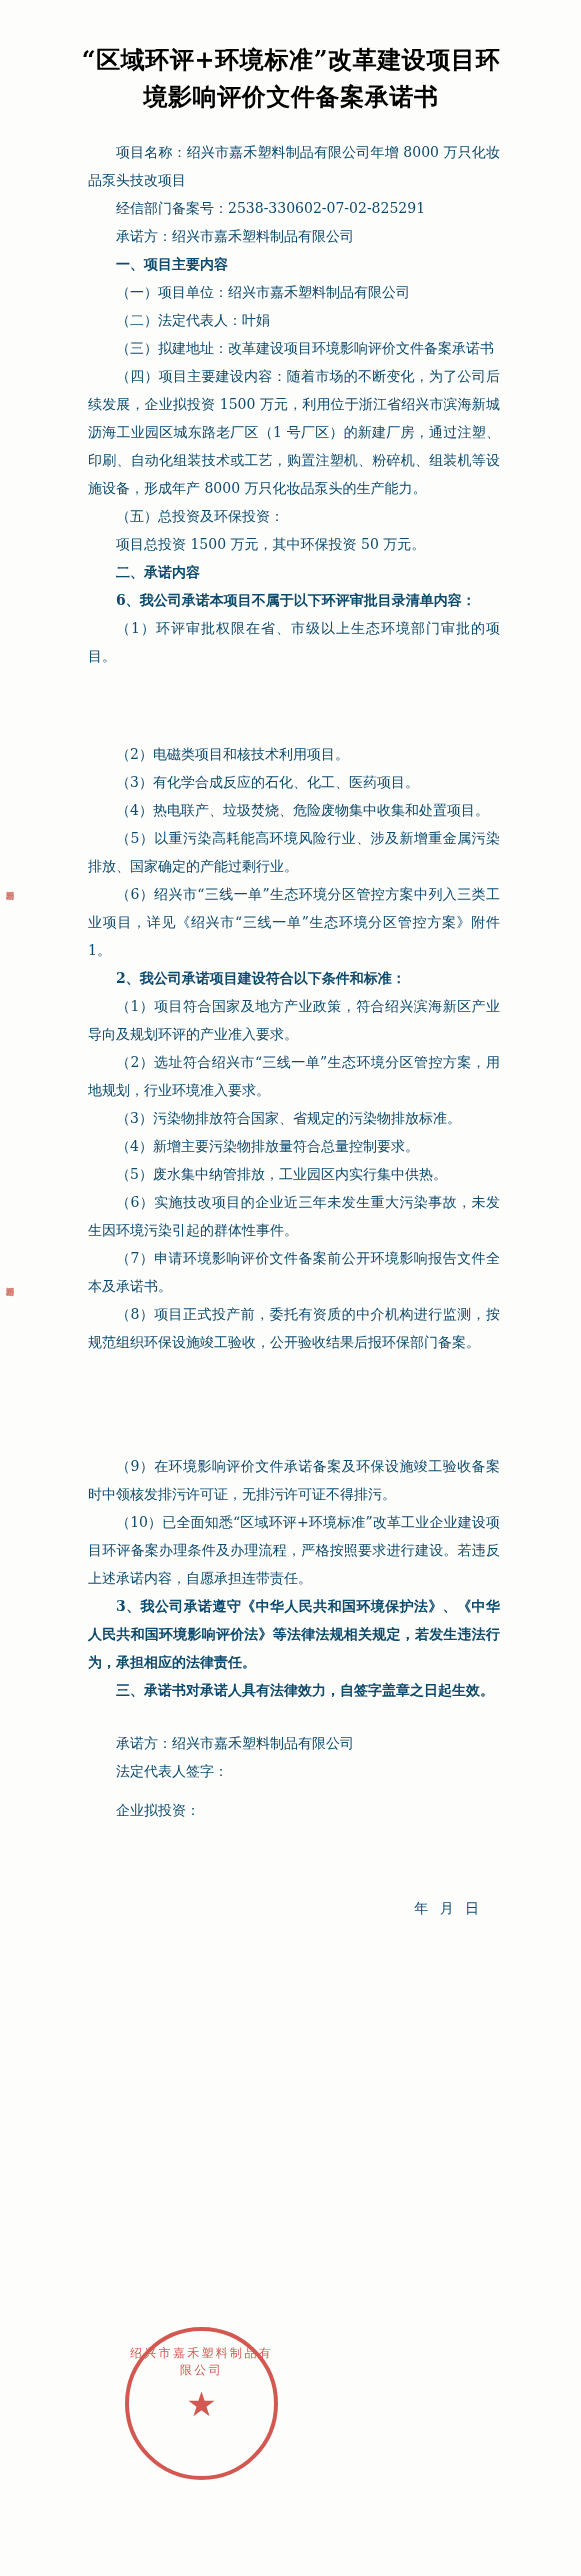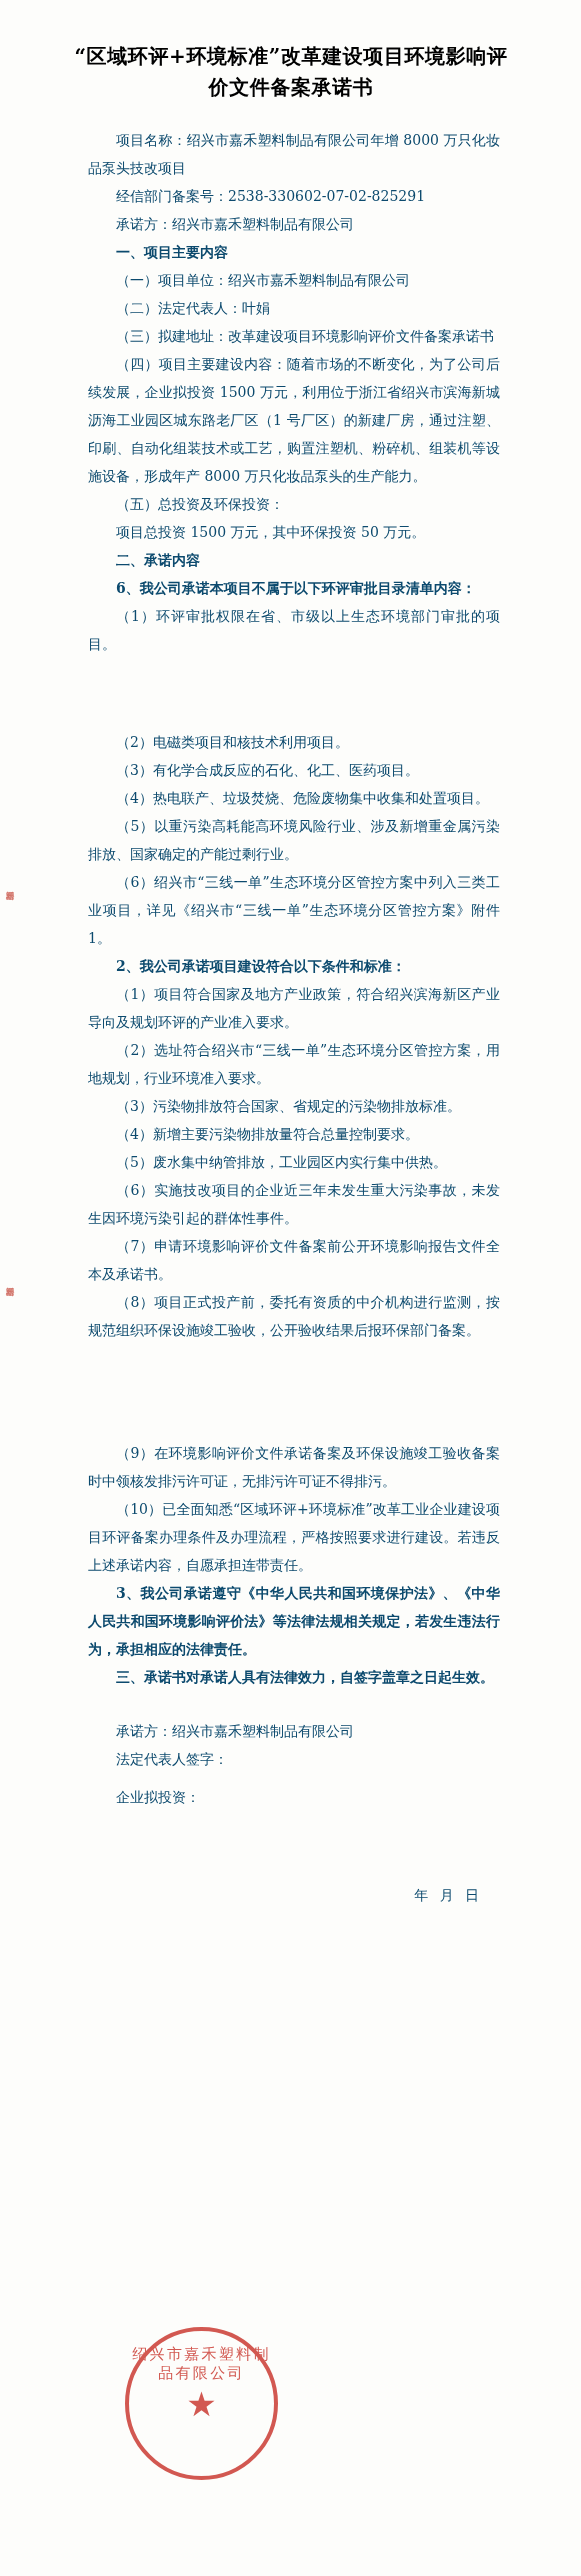--- a/index.html
+++ b/index.html
@@ -20,21 +20,21 @@
     width: 582px;
     min-height: 2576px;
     box-sizing: border-box;
     padding: 35px 47px 47px 47px;
     background: #fdfdfb;
   }
   .title {
     text-align: center;
     font-family: "DejaVu Serif", serif;
     font-weight: bold;
-    font-size: 20px;
+    font-size: 24px;
     line-height: 1.55;
     letter-spacing: 0.6px;
     margin: 5.8px 23px 23px 23px;
     color: #000;
   }
   .body-block {
     font-family: "DejaVu Serif", serif;
     font-size: 14px;
     line-height: 2.0;
     color: #0c4a6e;
@@ -88,21 +88,21 @@
     position: absolute;
     left: 0;
     width: 100%;
     text-align: center;
     color: #c9352c;
     font-family: "DejaVu Serif", serif;
     letter-spacing: 2.3px;
   }
   .seal .seal-top {
     top: 14px;
-    font-size: 15px;
+    font-size: 12px;
   }
   .seal .seal-bottom {
     bottom: 15px;
     font-size: 8.7px;
     letter-spacing: 1.2px;
   }
   
   .edge-stamp {
     position: absolute;
     right: -12.8px;

